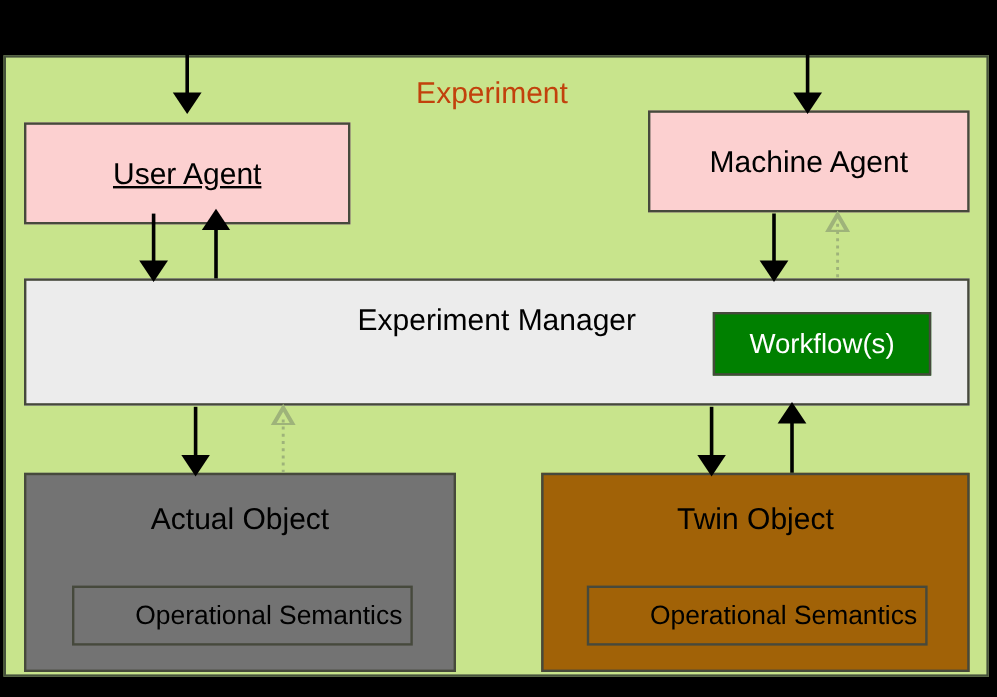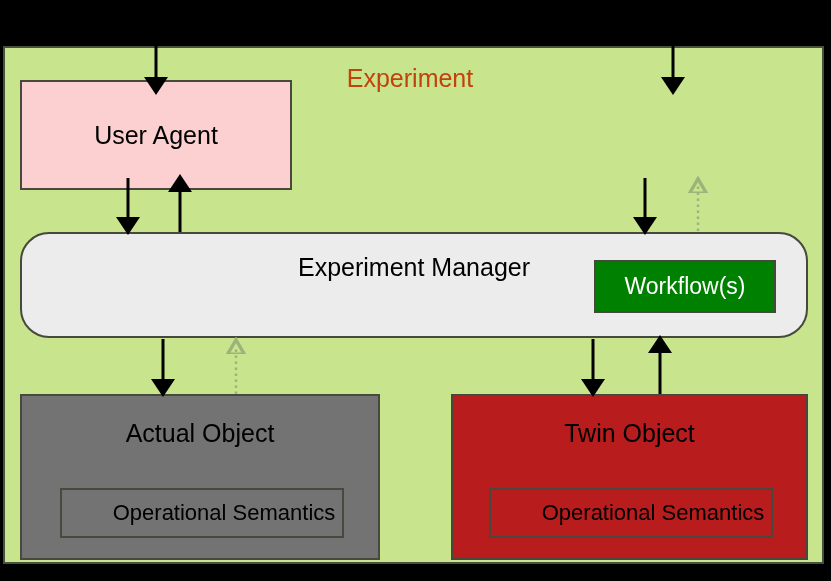--- a/index.html
+++ b/index.html
@@ -64,41 +64,41 @@
   }
 
   
   .agent {
     background: #fcd0d0;
     justify-content: center;
   }
 
   #user-agent {
     left: 20px;
-    top: 80px;
+    top: 102px;
     width: 272px;
-    height: 110px;
+    height: 85px;
+    text-decoration: underline;
   }
 
   #machine-agent {
     left: 540px;
     top: 92px;
     width: 268px;
     height: 85px;
   }
 
   
   #experiment-manager {
     left: 20px;
     top: 232px;
     width: 788px;
     height: 106px;
     background: #ececec;
     justify-content: center;
-    border-radius: 29px;
   }
 
   #experiment-manager .node-title {
     position: absolute;
     left: 0;
     right: 0;
     top: 18px;
   }
 
   .workflow-box {
@@ -126,21 +126,21 @@
     height: 166px;
     background: #737373;
     padding-top: 22px;
   }
 
   #twin-object {
     left: 451px;
     top: 394px;
     width: 357px;
     height: 166px;
-    background: #b91c1c;
+    background: #a16207;
     padding-top: 22px;
   }
 
   .semantics-box {
     position: absolute;
     left: 38px;
     bottom: 20px;
     width: 284px;
     height: 50px;
     border: 2px solid #46493c;
@@ -175,20 +175,23 @@
 <div id="canvas">
 
   <div class="experiment-container"></div>
 
   <div class="experiment-label">Experiment</div>
 
   <div class="node agent" id="user-agent">
     <div class="node-title">User Agent</div>
   </div>
 
+  <div class="node agent" id="machine-agent">
+    <div class="node-title">Machine Agent</div>
+  </div>
 
   <div class="node" id="experiment-manager">
     <div class="node-title">
       <div>Experiment Manager</div>
     </div>
     <div class="workflow-box">
       <span>Workflow(s)</span>
     </div>
   </div>
 

